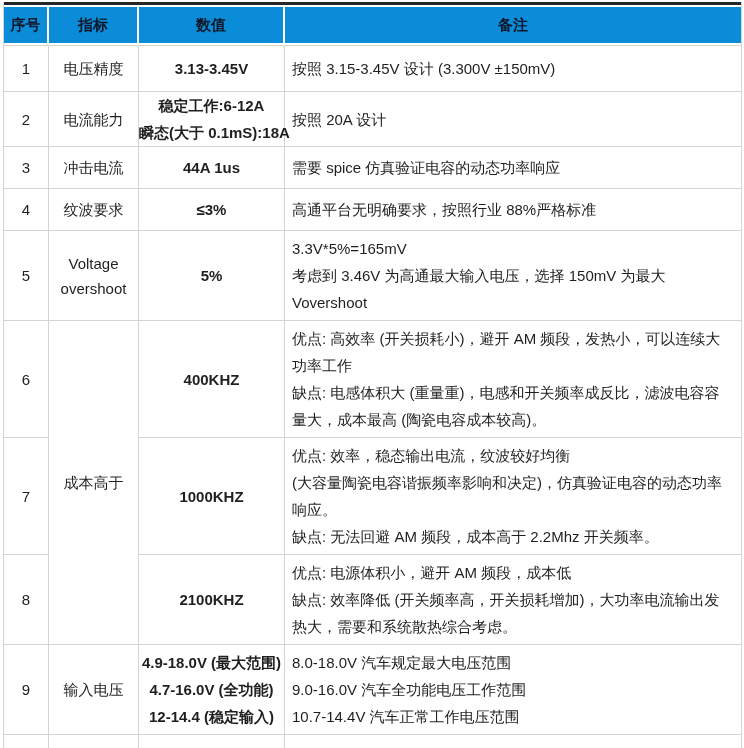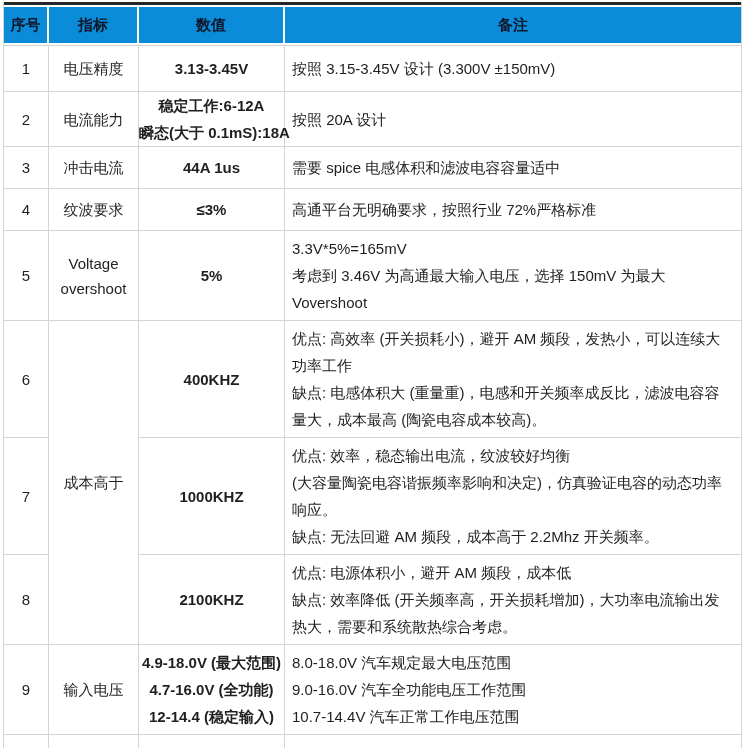--- a/index.html
+++ b/index.html
@@ -109,31 +109,31 @@
               <div class="rline">按照 20A 设计</div>
             </td>
           </tr>
           <tr>
             <td class="cell-no" style="height: 41px;">3</td>
             <td class="cell-ind">冲击电流</td>
             <td class="cell-val">
               <div class="vline">44A 1us</div>
             </td>
             <td class="cell-rem">
-              <div class="rline">需要 spice 电感体积和滤波电容容量适中</div>
+              <div class="rline">需要 spice 仿真验证电容的动态功率响应</div>
             </td>
           </tr>
           <tr>
             <td class="cell-no" style="height: 41px;">4</td>
             <td class="cell-ind">纹波要求</td>
             <td class="cell-val">
               <div class="vline">≤3%</div>
             </td>
             <td class="cell-rem">
-              <div class="rline">高通平台无明确要求，按照行业 72%严格标准</div>
+              <div class="rline">高通平台无明确要求，按照行业 88%严格标准</div>
             </td>
           </tr>
           <tr>
             <td class="cell-no" style="height: 58px;">5</td>
             <td class="cell-ind">Voltage overshoot</td>
             <td class="cell-val">
               <div class="vline">5%</div>
             </td>
             <td class="cell-rem">
               <div class="rline">3.3V*5%=165mV</div>

